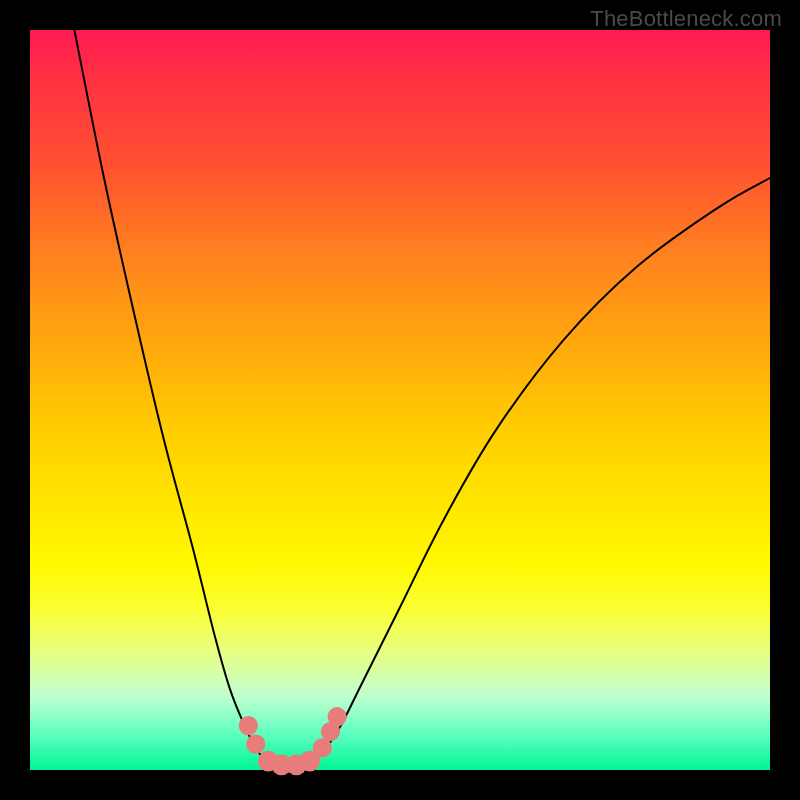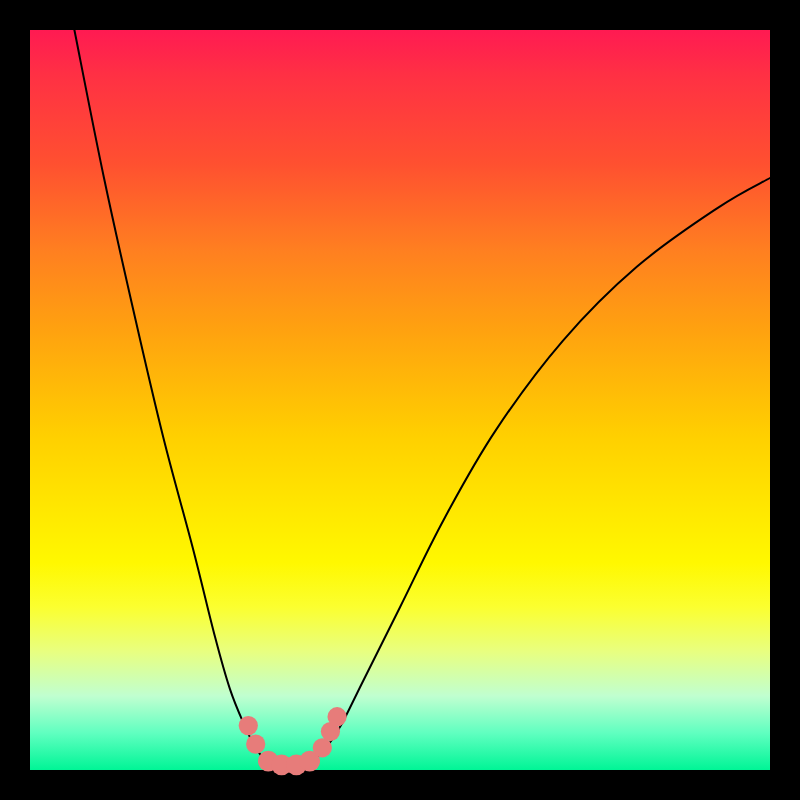--- a/index.html
+++ b/index.html
@@ -76,13 +76,14 @@
         <circle cx="238.28" cy="731.12" r="10.36" fill="#e77c7a"></circle>
         <circle cx="251.60000000000002" cy="734.82" r="10.36" fill="#e77c7a"></circle>
         <circle cx="266.4" cy="734.82" r="10.36" fill="#e77c7a"></circle>
         <circle cx="279.71999999999997" cy="731.12" r="10.36" fill="#e77c7a"></circle>
         <circle cx="292.3" cy="717.8" r="9.620000000000001" fill="#e77c7a"></circle>
         <circle cx="300.44" cy="701.52" r="9.620000000000001" fill="#e77c7a"></circle>
         <circle cx="307.09999999999997" cy="686.72" r="9.620000000000001" fill="#e77c7a"></circle>
       </g>
   </svg>
 
+  <div class="watermark">TheBottleneck.com</div>
 </div>
 
 </body></html>

